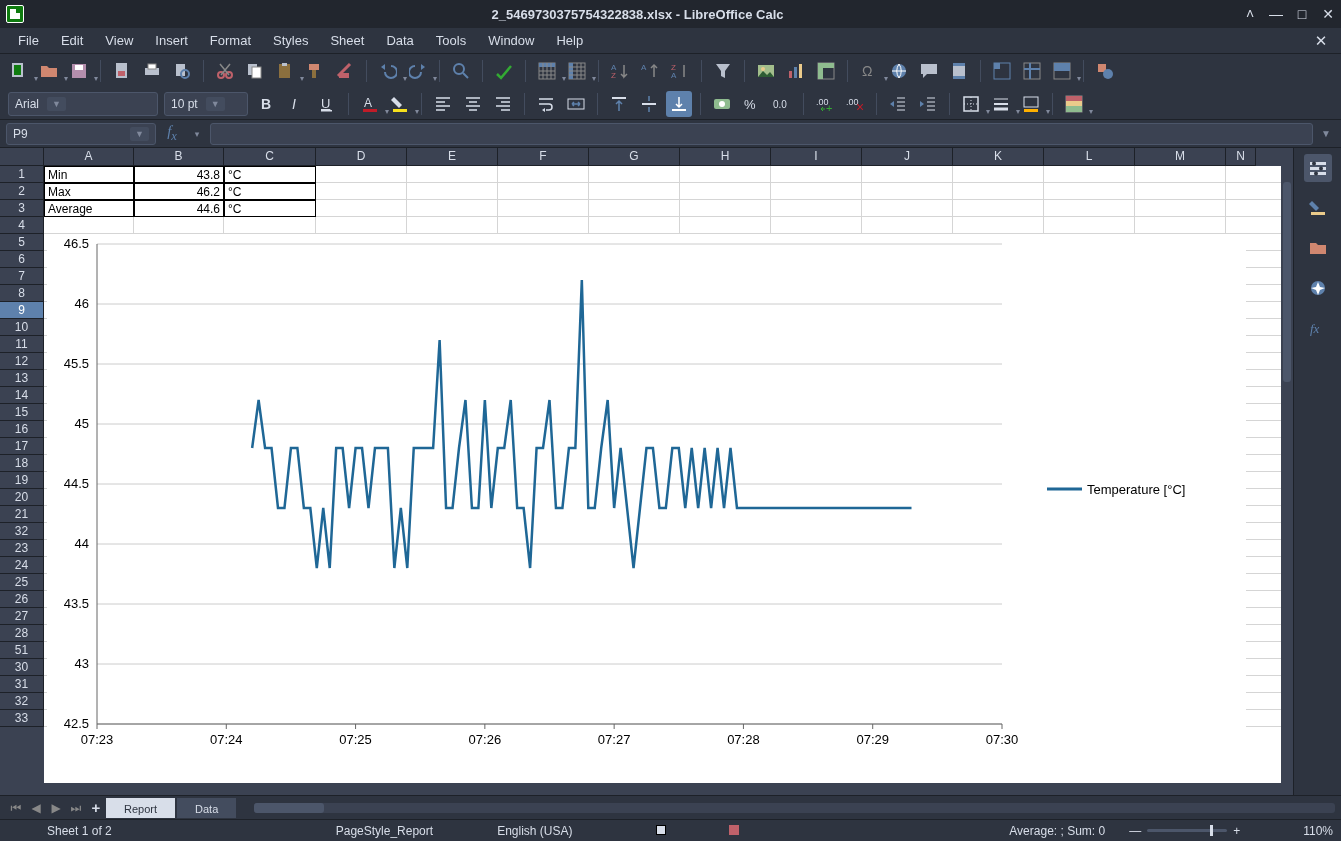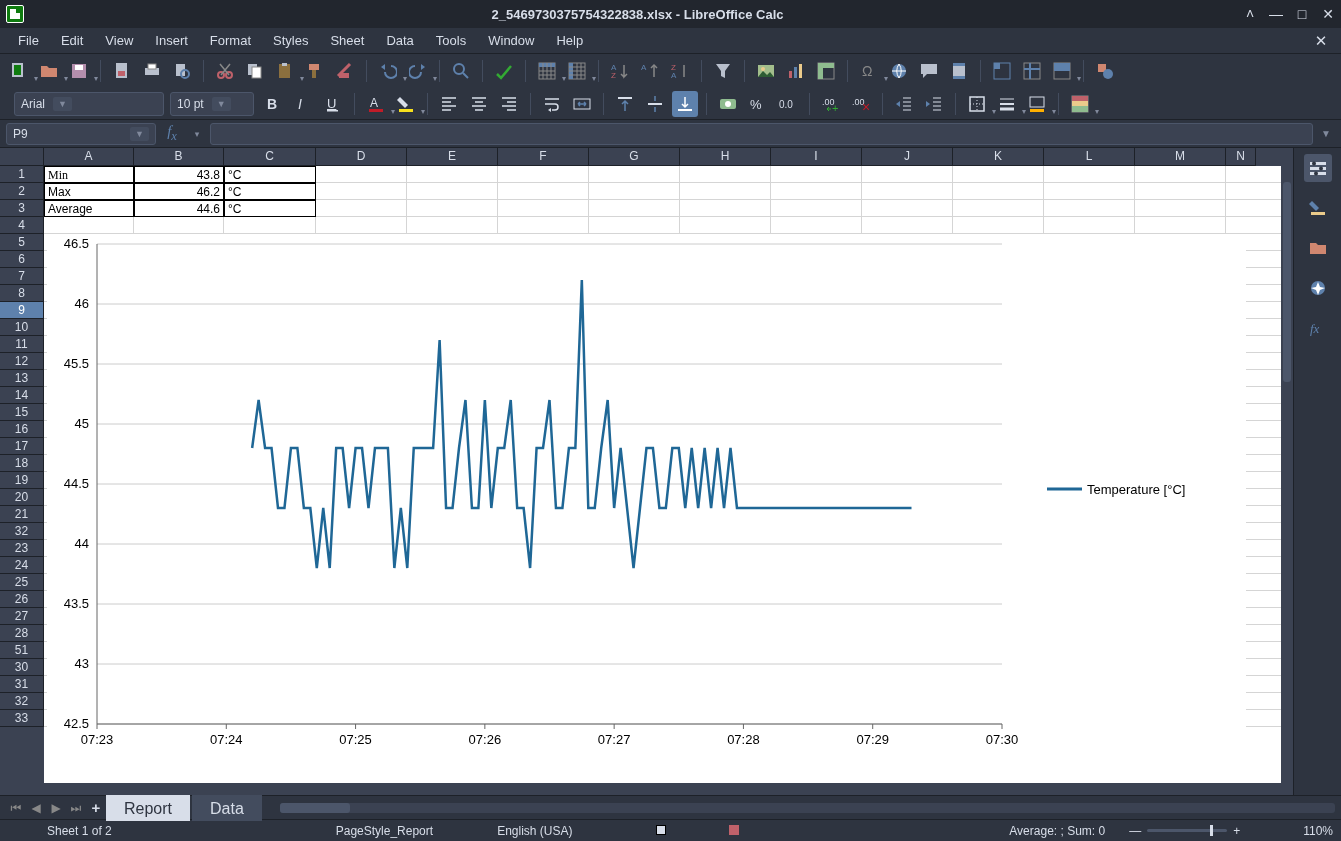--- a/index.html
+++ b/index.html
@@ -21,21 +21,21 @@
 
   
   .toolbar { height: 34px; background: #2e3440; display: flex; align-items: center; padding: 0 6px; gap: 4px; }
   .toolbar .btn { width: 26px; height: 26px; display:flex; align-items:center; justify-content:center; border-radius:3px; cursor:pointer; position:relative;}
   .toolbar .btn svg { width: 18px; height:18px; }
   .toolbar .sep { width: 1px; height: 22px; background:#434c5e; margin:0 4px;}
   .toolbar .dd::after{content:"▾"; font-size:8px; position:absolute; right:-6px; bottom:1px; color:#80899c;}
   .toolbar .btn.active{background:#5e81ac;}
 
   
-  .fmtbar { height: 32px; background:#2e3440; display:flex; align-items:center; padding:0 14px; gap:6px; border-bottom:1px solid #1d2128;}
+  .fmtbar { height: 32px; background:#2e3440; display:flex; align-items:center; padding:0 8px; gap:6px; border-bottom:1px solid #1d2128;}
   .combo { height:24px; background:#3b4252; border:1px solid #4c566a; border-radius:3px; display:flex; align-items:center; padding:0 6px; font-size:12px; color:#d8dee9; position:relative;}
   .combo .arrow{ margin-left: 8px; font-size: 9px; color:#80899c; background:#434c5e; padding:2px 5px;border-radius:2px;}
   .fname{ width: 150px;}
   .fsize{ width: 84px;}
 
   
   .refbar { height: 28px; background:#2e3440; display:flex; align-items:center; padding:0 6px; gap:4px; border-bottom:1px solid #1d2128;}
   .namebox{ width:150px; height:22px; background:#3b4252; border:1px solid #4c566a; border-radius:3px; display:flex; align-items:center; padding:0 6px;}
   .namebox .arrow{margin-left:auto;font-size:9px;color:#80899c;background:#434c5e;padding:2px 5px;border-radius:2px;}
   .fx{ width:24px; text-align:center; font-style:italic; color:#5e81ac; font-family:serif; font-size:15px; cursor:pointer;}
@@ -80,21 +80,21 @@
 
   
   .hscroll{height:12px;background:#3b4252;}
   .vscroll-outer{position:absolute;right:0;top:18px;bottom:12px;width:12px;background:#3b4252;}
   .vscroll-outer .thumb{position:absolute;left:2px;right:2px;top:16px;height:200px;background:#4c566a;border-radius:3px;}
 
   
   .tabstrip{ height:24px; background:#2e3440; display:flex; align-items:center; padding:0 6px; border-top:1px solid #1d2128;}
   .tabstrip .nav{ width:20px; text-align:center; cursor:pointer; color:#888;}
   .tabstrip .add{ width:20px; text-align:center; cursor:pointer; font-weight:bold; font-size:15px;}
-  .tab{ padding:3px 18px; background:#434c5e; color:#d8dee9; border-radius:0; cursor:pointer; margin-right:2px; font-size:16px; border-top:2px solid transparent;}
+  .tab{ padding:3px 18px; background:#434c5e; color:#d8dee9; border-radius:0; cursor:pointer; margin-right:2px; font-size:11px; border-top:2px solid transparent;}
   .tab.active{ background:#d8dee9; color:#2e3440; }
   .tabstrip .track{flex:1; height:10px; margin-left:16px; background:#3b4252; border-radius:3px; position:relative;}
   .tabstrip .track .thumb{position:absolute;left:0;top:0;bottom:0;width:70px;background:#4c566a;border-radius:3px;}
 
   
   .status{ height:22px; background:#2e3440; display:flex; align-items:center; padding:0 8px; font-size:12px; gap:24px; border-top:1px solid #1d2128;}
   .status .seg{white-space:nowrap;margin-left:39px;}
   .status .flex{flex:1;}
   .status .slider{display:flex;align-items:center;gap:6px;}
   .status .slider .line{width:80px;height:3px;background:#4c566a;position:relative;border-radius:2px;}
@@ -575,21 +575,21 @@
           <div class="rh">28</div>
           <div class="rh">51</div>
           <div class="rh">30</div>
           <div class="rh">31</div>
           <div class="rh">32</div>
           <div class="rh">33</div>
         </div>
       <div class="cells">
         <div class="grid" id="grid">
             <div class="gridrow">
-              <div class="cell A" style="border-width: 1px; border-style: solid; border-color: rgb(0, 0, 0); font-family: Liberation Serif, serif;">Min</div>
+              <div class="cell A" style="border-width: 1px; border-style: solid; border-color: rgb(0, 0, 0);">Min</div>
               <div class="cell B" style="border-width: 1px; border-style: solid; border-color: rgb(0, 0, 0);">43.8</div>
               <div class="cell C" style="border-width: 1px; border-style: solid; border-color: rgb(0, 0, 0);">°C</div>
               <div class="cell std"></div>
               <div class="cell std"></div>
               <div class="cell std"></div>
               <div class="cell std"></div>
               <div class="cell std"></div>
               <div class="cell std"></div>
               <div class="cell std"></div>
               <div class="cell std"></div>

